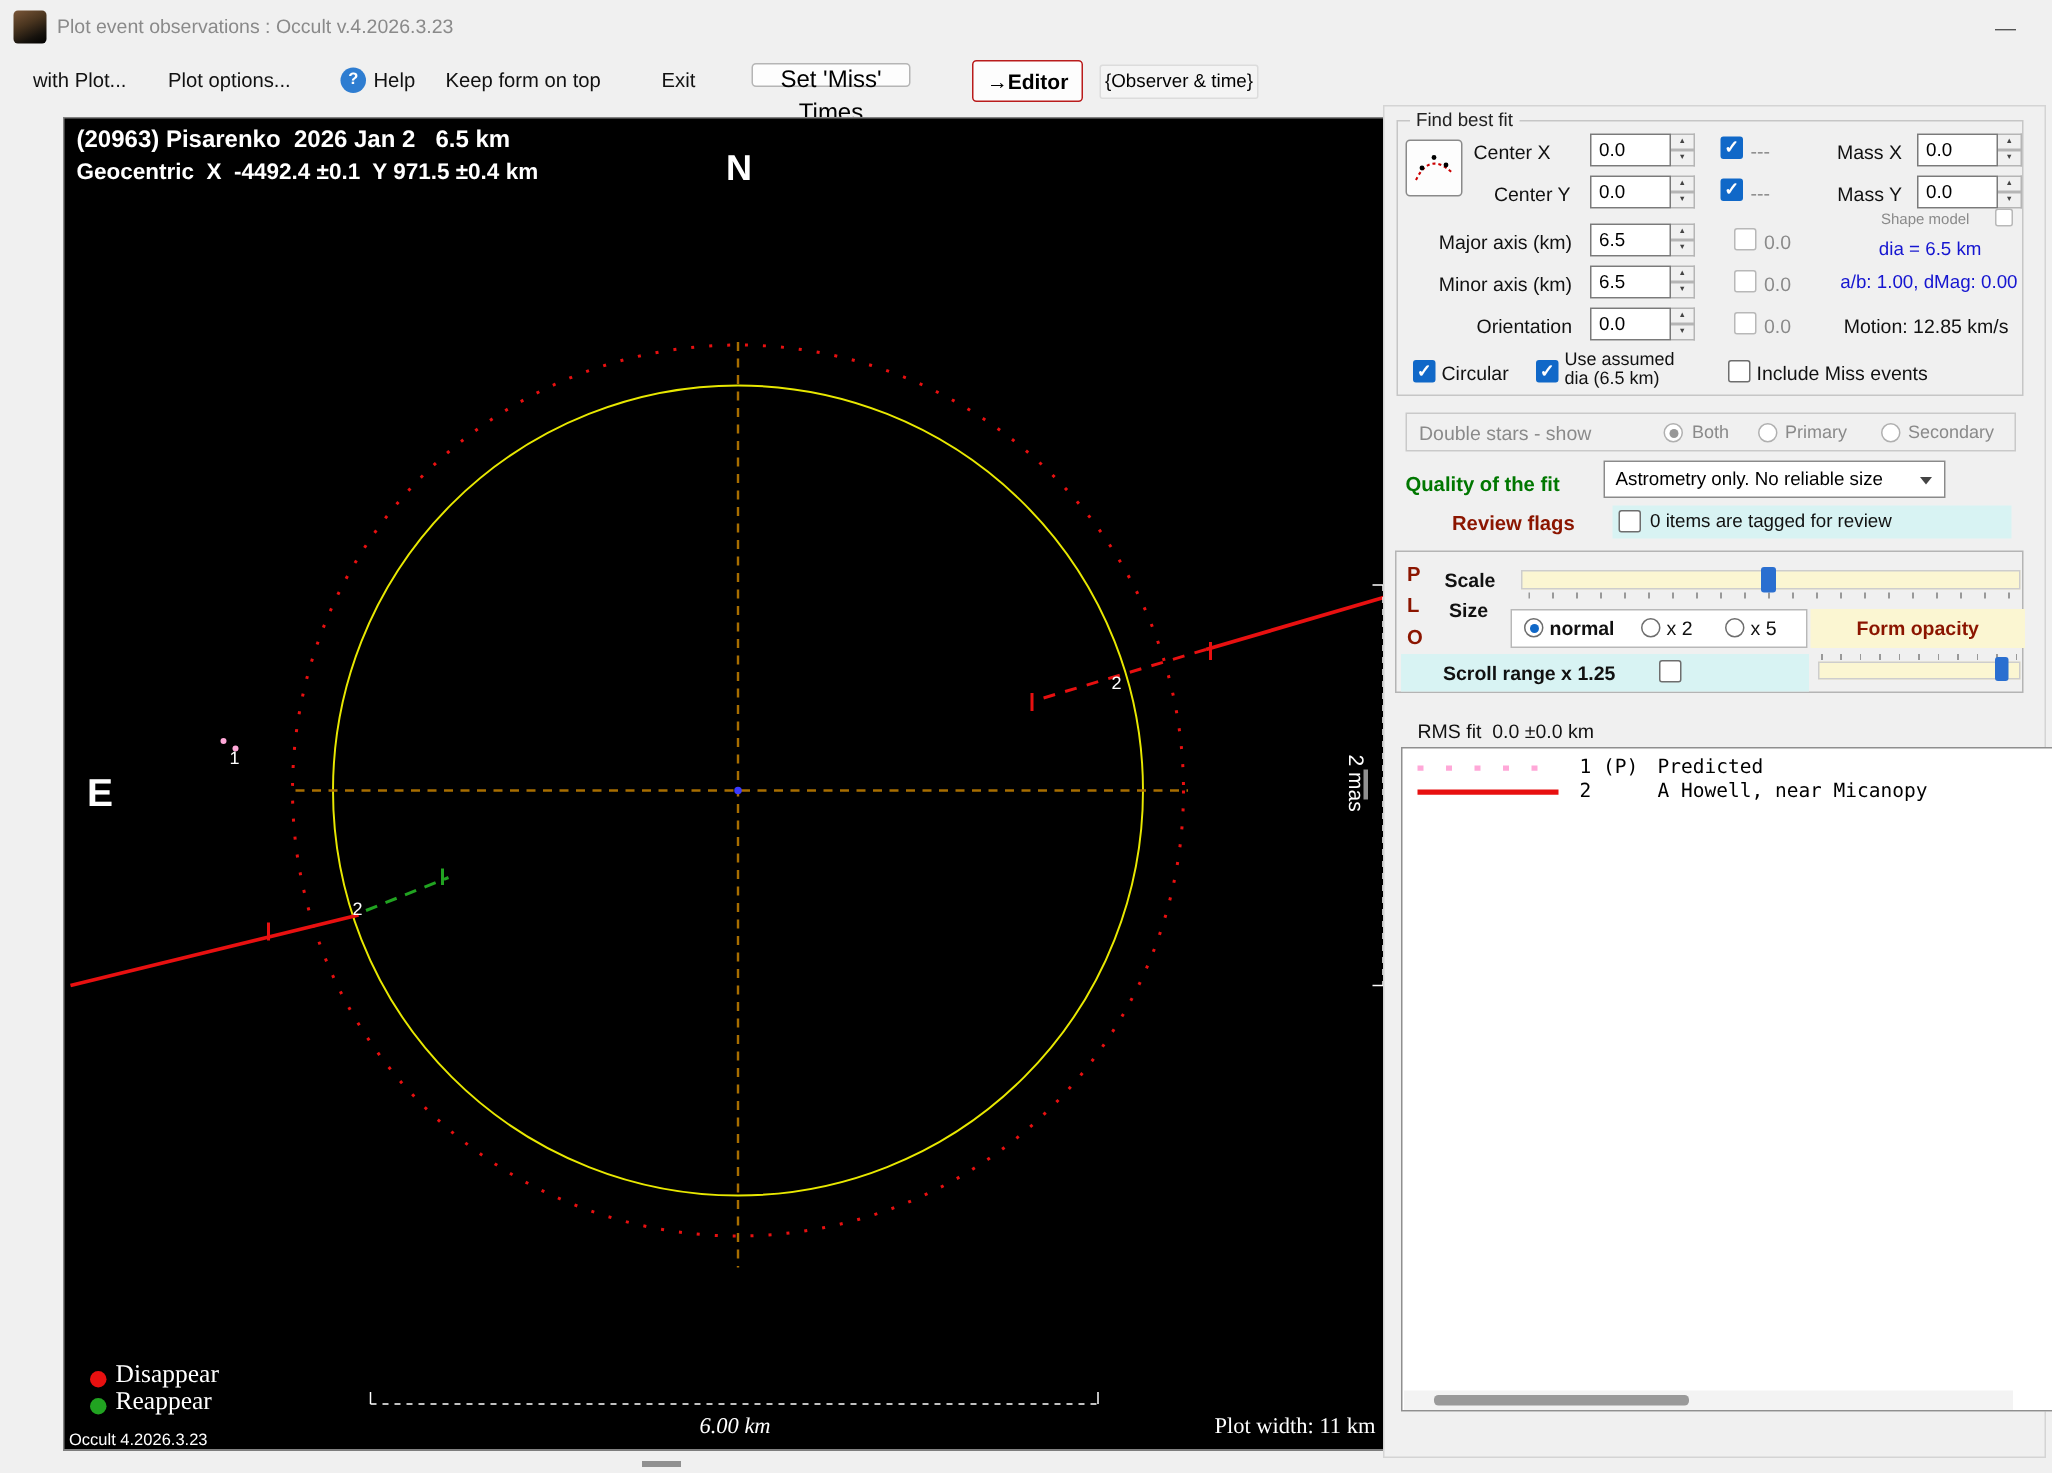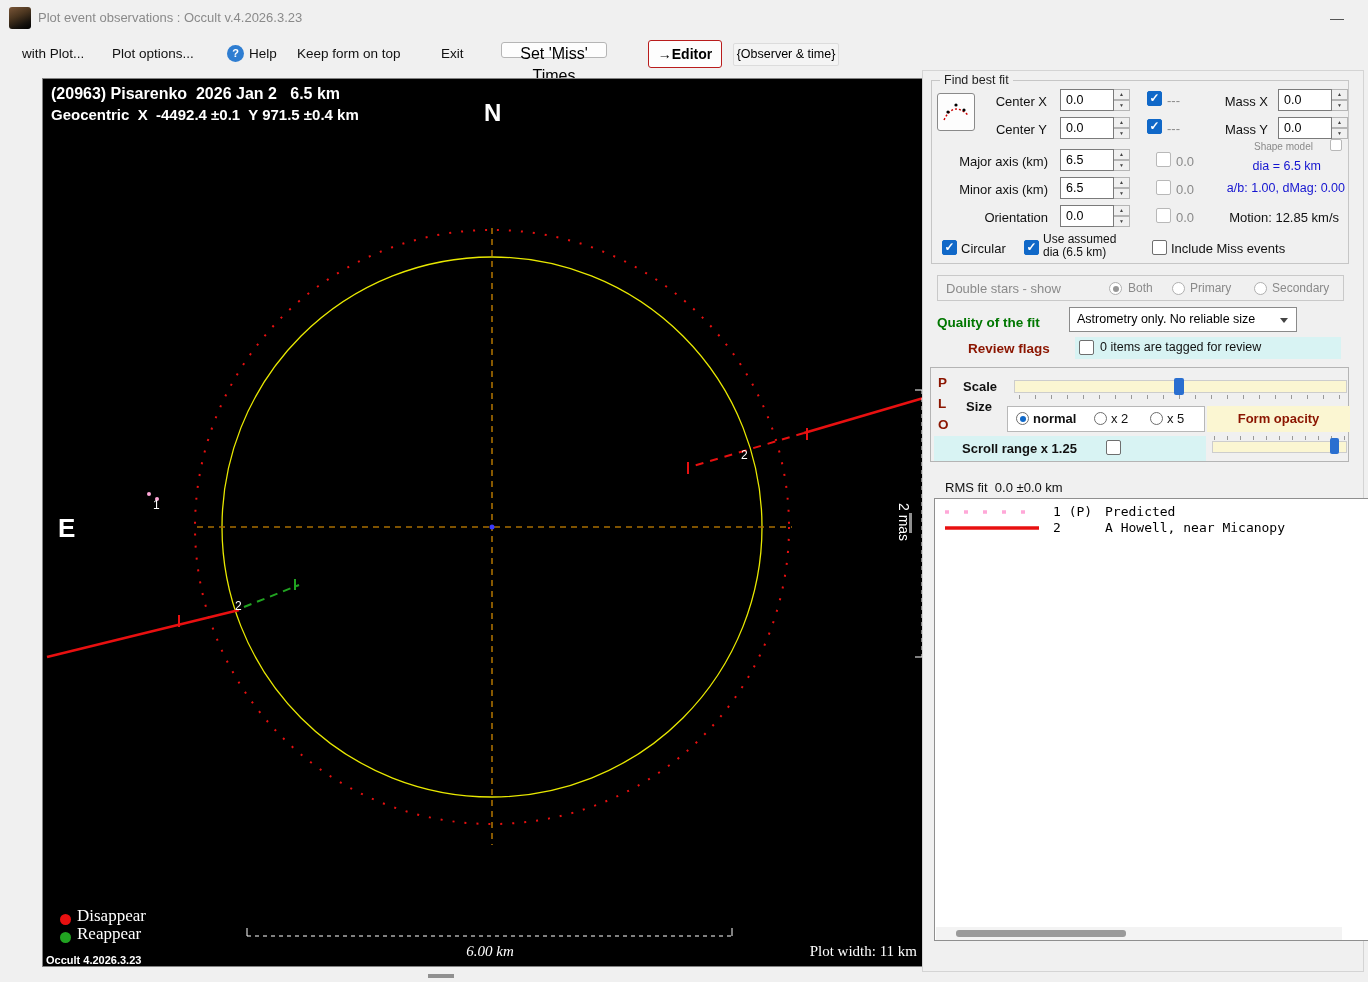--- a/index.html
+++ b/index.html
@@ -139,21 +139,21 @@
   <div class="plot-text" style="left:441px; top:20px; font-size:24px; font-weight:bold;">N</div>
   <div class="plot-text" style="left:15px; top:434px; font-size:26px; font-weight:bold;">E</div>
   <div class="plot-text" style="left:110px; top:419px; font-size:12px;">1</div>
   <div class="plot-text" style="left:698px; top:369px; font-size:12px;">2</div>
   <div class="plot-text" style="left:192px; top:520px; font-size:12px;">2</div>
   <div class="plot-text" style="left:853px; top:424px; font-size:14px; writing-mode:vertical-rl;">2 mas</div>
   <div class="dot" style="left:17px; top:835px; background:var(--c-disappear-red,#e81010);"></div>
   <div class="plot-text serif" style="left:34px; top:827px; font-size:17px;">Disappear</div>
   <div class="dot" style="left:17px; top:853px; background:var(--c-reappear-green,#21a321);"></div>
   <div class="plot-text serif" style="left:34px; top:845px; font-size:17px;">Reappear</div>
-  <div class="plot-text" style="left:3px; top:875px; font-size:11px;font-weight:bold;">Occult 4.2026.3.23</div>
+  <div class="plot-text" style="left:3px; top:875px; font-size:11px;">Occult 4.2026.3.23</div>
   <div class="plot-text serif" style="left:377px; top:864px; width:140px; text-align:center; font-style:italic; font-size:15px;">6.00 km</div>
   <div class="plot-text serif" style="left:712px; top:864px; width:162px; text-align:right; font-size:15px;">Plot width: 11 km</div>
 </div>
 
 <div class="splitter" style="left:909px; top:513px; width:3px; height:20px;"></div>
 <div class="splitter" style="left:428px; top:974px; width:26px; height:4px;"></div>
 
 <div class="panel">
 
   <div class="groupbox" style="left:8px; top:9px; width:418px; height:184px;">
@@ -161,21 +161,21 @@
 
     <div class="btn" style="left:5px; top:12px; width:38px; height:38px; border-color:#8a8a8a;">
       <svg width="30" height="28" style="margin-top:4px;">
         <path d="M3 22 Q 12 3 27 17" fill="none" stroke="#cc0000" stroke-width="1.4" stroke-dasharray="2 2"></path>
         <circle cx="7" cy="14" r="1.6" fill="#000"></circle>
           <circle cx="15" cy="7" r="1.6" fill="#000"></circle>
           <circle cx="23" cy="12" r="1.6" fill="#000"></circle>
       </svg>
     </div>
 
-    <div class="lbl r" style="left:37px; top:13px; width:78px;">Center X</div>
+    <div class="lbl r" style="left:37px; top:13px; width:78px;text-align:center;">Center X</div>
     <div class="spinner" style="left:128px; top:8px;">
       <div class="spin-val">0.0</div>
       <div class="spin-btns">
           <div class="spin-btn">▲</div>
           <div class="spin-btn">▼</div>
         </div>
     </div>
     <span class="cb checked" style="left:215px; top:10px;"></span>
     <div class="lbl gray" style="left:235px; top:12px;">---</div>
     <div class="lbl r" style="left:276px; top:13px; width:60px;">Mass X</div>

